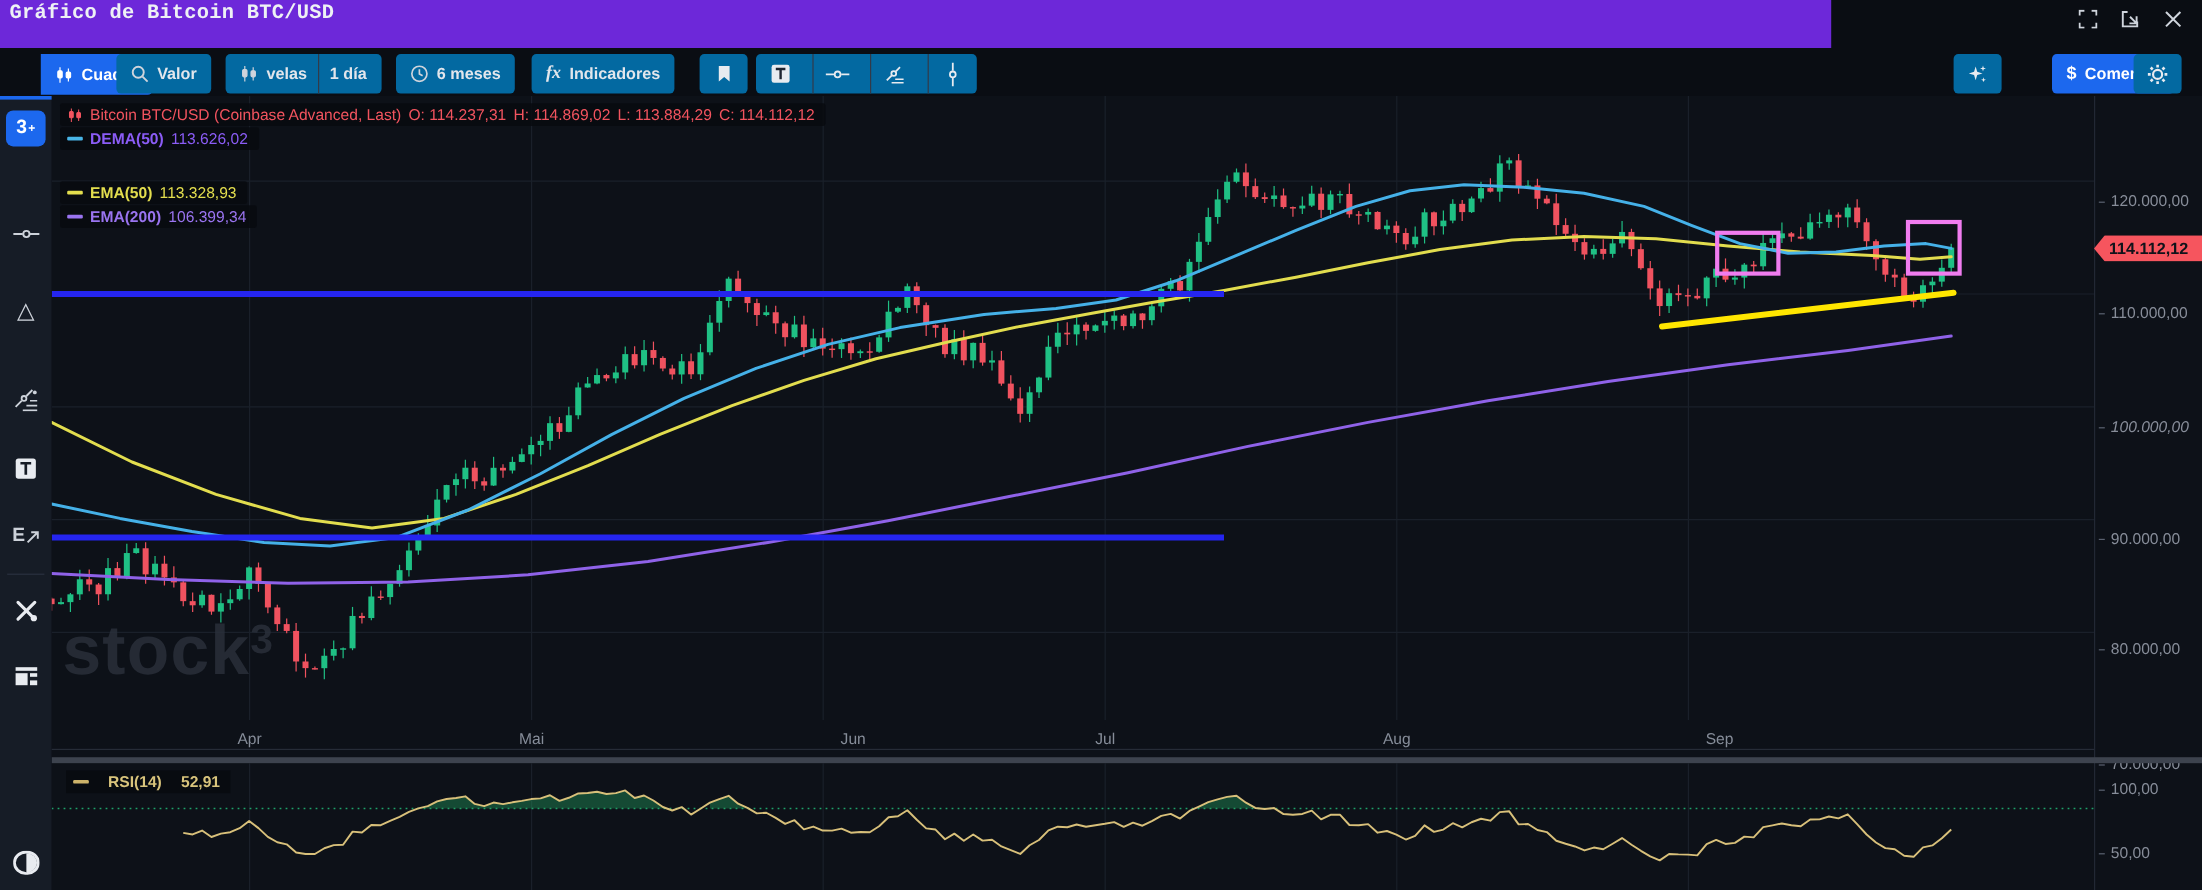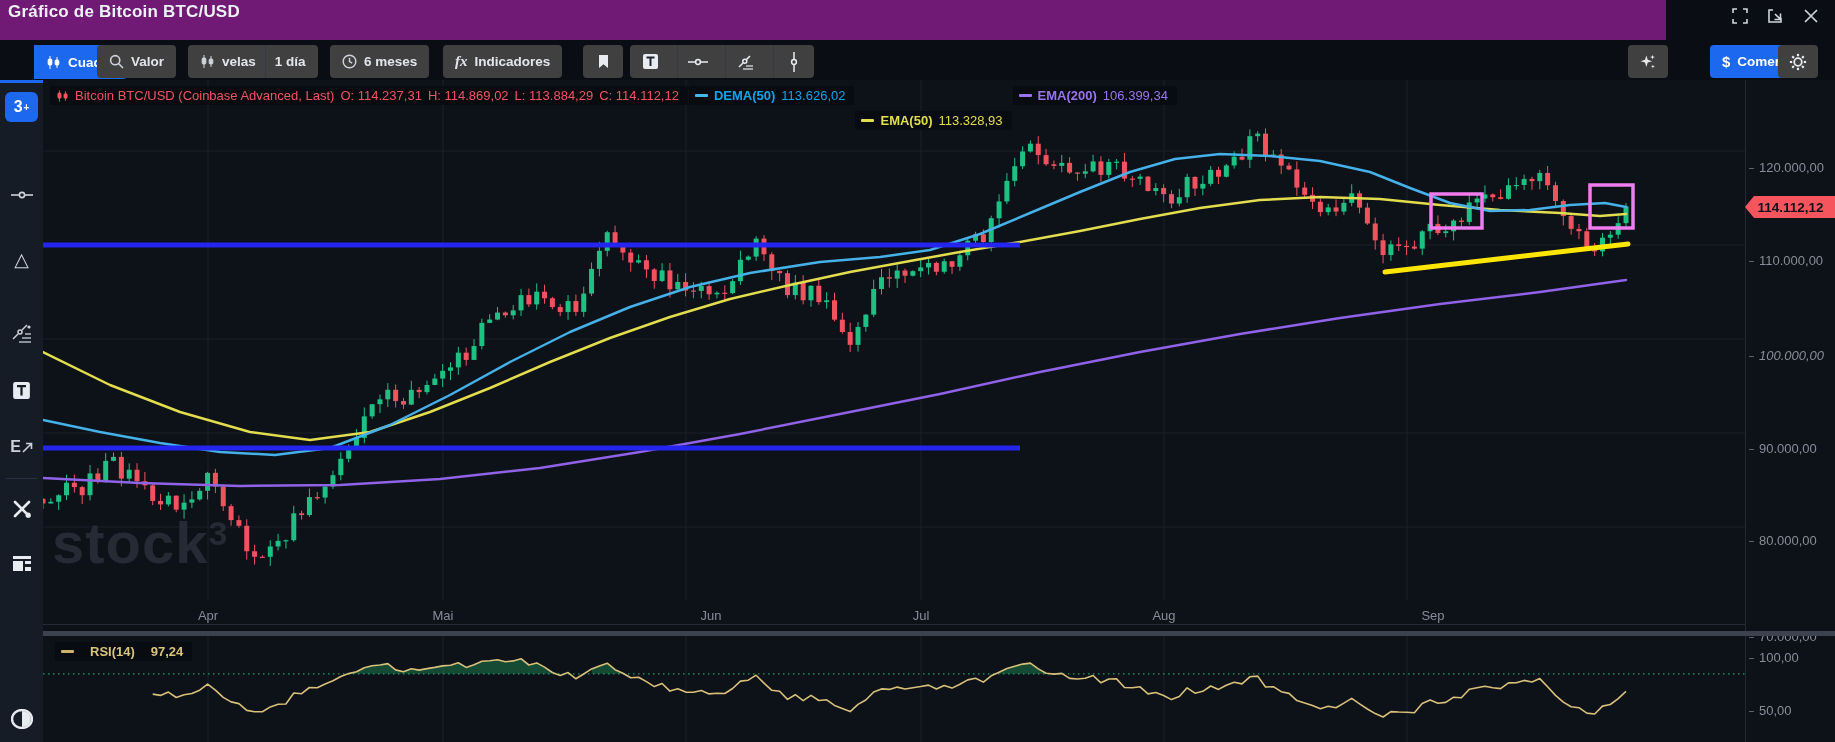--- a/index.html
+++ b/index.html
@@ -1,22 +1,22 @@
 <!DOCTYPE html>
 <html><head>
 <meta charset="utf-8">
 <style>
   html,body{margin:0;padding:0;width:1835px;height:742px;overflow:hidden;background:#0a0d13;
     font-family:"Liberation Sans",sans-serif;-webkit-font-smoothing:antialiased;}
   
-  #titlebar{position:absolute;left:0;top:0;width:1666px;height:40px;background:#701a75;z-index:30;}
+  #titlebar{position:absolute;left:0;top:0;width:1526px;height:40px;background:#6d28d9;z-index:30;font-family:Liberation Mono, monospace;}
   #page-title{position:absolute;left:8px;top:2px;font-size:17px;font-weight:bold;color:#eef1f5;letter-spacing:.2px;}
   .winctl{position:absolute;top:5px;width:22px;height:22px;display:flex;align-items:center;justify-content:center;cursor:pointer;color:#cfd4dc;}
   
-  .tbtn{position:absolute;top:45px;height:33px;background:#404040;border-radius:4px;display:flex;align-items:center;
+  .tbtn{position:absolute;top:45px;height:33px;background:#0369a1;border-radius:4px;display:flex;align-items:center;
     gap:7px;padding:0 12px;color:#e2e6ec;font-size:13.5px;font-weight:bold;cursor:pointer;box-sizing:border-box;}
   .tbtn.blue{background:#1c68ee;color:#fff;margin-left:34px;}
   .tbtn .sep{width:1px;align-self:stretch;background:#323a49;margin:0 2px;}
   .icongrp{padding:0;}
   .icongrp .cell{display:flex;align-items:center;justify-content:center;width:40px;height:33px;cursor:pointer;}
   .icongrp .cell + .cell{border-left:1px solid #323a49;}
   svg.mini{display:block;}
   
   #sidebar{position:absolute;left:0;top:80px;width:43px;height:662px;background:#161c26;z-index:20;}
   .sbi{position:absolute;left:0;width:43px;height:34px;display:flex;align-items:center;justify-content:center;
@@ -25,25 +25,25 @@
   .sbi.logo sup{font-size:10px;margin-left:1px;}
   .sb-div{position:absolute;left:6px;width:31px;height:1px;background:#2a3140;}
   
   #chart-wrap{position:absolute;left:43px;top:80px;width:1702px;height:520px;background:#0d1118;}
   #date-strip{position:absolute;left:43px;top:600px;width:1702px;height:31px;background:#0d1118;}
   #date-line{position:absolute;left:0;top:24px;width:1702px;height:1px;background:#262c37;}
   .month{position:absolute;top:8px;width:40px;margin-left:-20px;text-align:center;font-size:13px;color:#868d99;}
   #splitter{position:absolute;left:43px;top:631px;width:1792px;height:5px;background:#3d434e;cursor:row-resize;z-index:15;}
   #rsi-wrap{position:absolute;left:43px;top:636px;width:1702px;height:106px;background:#0d1118;}
   
-  #legend{position:absolute;left:50px;top:86px;z-index:10;display:flex;flex-direction:row;align-items:flex-start;gap:1px;}
+  #legend{position:absolute;left:50px;top:86px;z-index:10;display:flex;flex-direction:column;align-items:flex-start;gap:1px;}
   .lrow{display:inline-flex;align-items:center;gap:6px;background:rgba(7,10,15,.82);padding:2px 9px 2px 6px;
     font-size:13px;border-radius:2px;cursor:pointer;white-space:pre;}
   .lrow .dash{width:13px;height:3px;border-radius:1px;}
-  .red{color:#f2545f;} .cyan{color:#0ea5e9;} .yellow{color:#e3de4e;margin-top:25px;} .purple{color:#9a74f0;} .white{color:#dfe3ea;}
+  .red{color:#f2545f;} .cyan{color:#8b5cf6;} .yellow{color:#e3de4e;margin-top:25px;} .purple{color:#9a74f0;} .white{color:#dfe3ea;}
   
   #axis-col{position:absolute;left:1745px;top:80px;width:90px;height:662px;background:#0d1118;border-left:1px solid #222834;z-index:5;}
   .axlbl{position:absolute;left:0;height:16px;line-height:16px;font-size:13px;color:#878d99;white-space:nowrap;margin-top:16px;}
   .axlbl::before{content:"";display:inline-block;width:5px;height:1px;background:#5a6170;vertical-align:middle;margin-right:5px;}
   #price-badge{position:absolute;left:-1px;width:91px;height:22px;background:#f6555e;color:#10131a;font-size:13.5px;font-weight:bold;
     display:flex;align-items:center;justify-content:center;clip-path:polygon(9px 0,100% 0,100% 100%,9px 100%,0 50%);}
   
   #rsi-legend{position:absolute;left:55px;top:642px;z-index:10;display:inline-flex;align-items:center;gap:16px;
     background:rgba(7,10,15,.82);padding:2px 9px 2px 6px;font-size:13px;color:#d9c47c;font-weight:bold;cursor:pointer;}
   #rsi-legend .dash{width:13px;height:3px;background:#cdb36a;border-radius:1px;}
@@ -726,21 +726,21 @@
       <path d="M525.0544554455446 37.8 L 525.0544554455446 36.5766599179315 L 525.0544554455446 37.8 Z" fill="rgba(34,160,94,0.4)"></path>
       <path d="M548.5643564356436 37.8 L 548.5643564356436 32.892748594562676 L 556.40099009901 29.884738711724058 L 564.2376237623763 27.24802663293846 L 572.0742574257426 33.68152899437663 L 579.910891089109 37.24392662432218 L 579.910891089109 37.8 Z" fill="rgba(34,160,94,0.4)"></path>
       <path d="M956.0693069306931 37.8 L 956.0693069306931 36.221597228623864 L 963.9059405940594 32.48020372027244 L 971.7425742574258 30.18821455169359 L 979.5792079207921 28.11611331082099 L 987.4158415841584 27.08784541958718 L 995.2524752475248 32.892922333381335 L 1003.0891089108911 37.318352975205855 L 1003.0891089108911 37.8 Z" fill="rgba(34,160,94,0.4)"></path>
       <path d="M1018.7623762376238 37.8 L 1018.7623762376238 37.430623245707906 L 1018.7623762376238 37.8 Z" fill="rgba(34,160,94,0.4)"></path>
       <path d="M109.7 58.1 L117.5 59.4 L125.4 56.1 L133.2 61.5 L141.1 58.7 L148.9 57.5 L156.7 54.2 L164.6 48.1 L172.4 54.1 L180.2 61.4 L188.1 65.9 L195.9 67.6 L203.8 74.4 L211.6 75.7 L219.4 75.7 L227.3 70.9 L235.1 68.3 L242.9 68.0 L250.8 57.0 L258.6 57.7 L266.4 51.5 L274.3 51.7 L282.1 48.1 L290.0 44.7 L297.8 40.5 L305.6 37.6 L313.5 35.8 L321.3 31.8 L329.1 29.8 L337.0 29.0 L344.8 27.6 L352.6 33.9 L360.5 35.8 L368.3 32.8 L376.2 34.1 L384.0 32.6 L391.8 31.4 L399.7 29.9 L407.5 29.3 L415.3 26.7 L423.2 31.4 L431.0 28.8 L438.9 25.2 L446.7 24.8 L454.5 23.8 L462.4 25.7 L470.2 24.9 L478.0 22.7 L485.9 29.0 L493.7 26.9 L501.5 31.1 L509.4 36.5 L517.2 39.4 L525.1 36.6 L532.9 42.8 L540.7 38.0 L548.6 32.9 L556.4 29.9 L564.2 27.2 L572.1 33.7 L579.9 37.2 L587.7 41.8 L595.6 41.3 L603.4 45.6 L611.3 50.6 L619.1 47.5 L626.9 55.1 L634.8 52.8 L642.6 56.1 L650.4 56.2 L658.3 54.5 L666.1 57.9 L674.0 57.3 L681.8 57.5 L689.6 52.5 L697.5 45.1 L705.3 44.2 L713.1 39.2 L721.0 47.1 L728.8 54.3 L736.6 55.3 L744.5 63.4 L752.3 58.7 L760.2 64.6 L768.0 59.4 L775.8 64.5 L783.7 63.8 L791.5 69.4 L799.3 72.5 L807.2 75.6 L815.0 68.4 L822.8 64.0 L830.7 56.0 L838.5 52.9 L846.4 53.4 L854.2 51.1 L862.0 53.0 L869.9 51.7 L877.7 50.5 L885.5 49.1 L893.4 53.0 L901.2 49.5 L909.0 52.1 L916.9 48.2 L924.7 43.9 L932.6 42.2 L940.4 46.1 L948.2 39.8 L956.1 36.2 L963.9 32.5 L971.7 30.2 L979.6 28.1 L987.4 27.1 L995.3 32.9 L1003.1 37.3 L1010.9 38.1 L1018.8 37.4 L1026.6 42.4 L1034.4 43.0 L1042.3 42.3 L1050.1 39.5 L1057.9 46.8 L1065.8 43.0 L1073.6 42.9 L1081.5 51.5 L1089.3 51.7 L1097.1 50.8 L1105.0 57.9 L1112.8 56.5 L1120.6 59.5 L1128.5 63.6 L1136.3 60.5 L1144.1 51.8 L1152.0 57.2 L1159.8 55.3 L1167.7 50.0 L1175.5 53.4 L1183.3 49.2 L1191.2 46.3 L1199.0 47.9 L1206.8 40.8 L1214.7 40.1 L1222.5 51.0 L1230.4 50.7 L1238.2 55.7 L1246.0 57.4 L1253.9 64.6 L1261.7 67.1 L1269.5 69.4 L1277.4 72.7 L1285.2 70.3 L1293.0 71.7 L1300.9 67.1 L1308.7 62.4 L1316.6 67.9 L1324.4 73.0 L1332.2 77.6 L1340.1 81.0 L1347.9 75.6 L1355.7 76.0 L1363.6 76.2 L1371.4 76.8 L1379.2 67.4 L1387.1 63.9 L1394.9 67.3 L1402.8 66.4 L1410.6 61.2 L1418.4 61.8 L1426.3 53.3 L1434.1 51.8 L1441.9 50.2 L1449.8 51.7 L1457.6 52.6 L1465.5 46.9 L1473.3 46.8 L1481.1 44.4 L1489.0 46.0 L1496.8 42.6 L1504.6 50.8 L1512.5 59.4 L1520.3 66.1 L1528.1 70.8 L1536.0 71.7 L1543.8 77.1 L1551.7 78.0 L1559.5 70.1 L1567.3 68.5 L1575.2 62.6 L1583.0 55.3 " stroke="#d8c07a" stroke-width="1.6" fill="none" stroke-linejoin="round"></path>
     </svg>
 </div>
 <div id="rsi-legend">
   <span class="dash"></span>
   <span>RSI(14)</span>
-  <span>97,24</span>
+  <span>52,91</span>
 </div>
 
 <div id="axis-col">
   <div id="price-badge" style="top: 116px;">114.112,12</div>
 <div class="axlbl" style="top: 64px; left: 3px;">120.000,00</div>
     <div class="axlbl" style="top: 157px; left: 3px;">110.000,00</div>
     <div class="axlbl" style="top: 252px; left: 3px; font-style: italic;">100.000,00</div>
     <div class="axlbl" style="top: 345px; left: 3px;">90.000,00</div>
     <div class="axlbl" style="top: 437px; left: 3px;">80.000,00</div>
     <div class="axlbl" style="top: 533px; left: 3px;">70.000,00</div>

